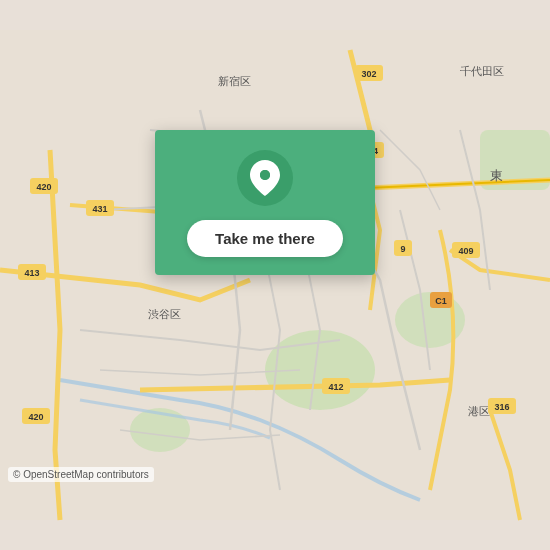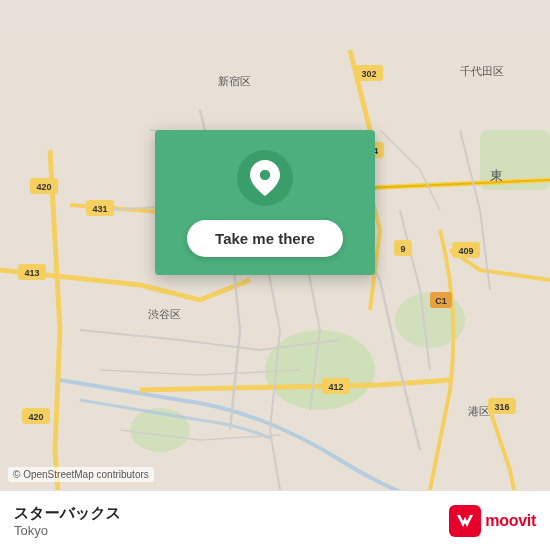--- a/index.html
+++ b/index.html
@@ -231,26 +231,13 @@
       <svg width="30" height="36" viewBox="0 0 30 36" fill="none" xmlns="http://www.w3.org/2000/svg">
         <path d="M15 0C6.72 0 0 6.72 0 15C0 25.5 15 36 15 36C15 36 30 25.5 30 15C30 6.72 23.28 0 15 0ZM15 20C12.24 20 10 17.76 10 15C10 12.24 12.24 10 15 10C17.76 10 20 12.24 20 15C20 17.76 17.76 20 15 20Z" fill="white"></path>
         <circle cx="15" cy="15" r="5" fill="#3a9e6a"></circle>
       </svg>
     </div>
     <button id="take-me-button">Take me there</button>
   </div>
 
   <div id="attribution">© OpenStreetMap contributors</div>
 
-  <div id="bottom-bar">
-    <div id="place-info">
-      <span id="place-name">スターバックス</span>
-      <span id="place-city">Tokyo</span>
-    </div>
-    <div id="moovit-logo">
-      <svg id="moovit-icon" viewBox="0 0 32 32" xmlns="http://www.w3.org/2000/svg">
-        <rect width="32" height="32" rx="6" fill="#e8002d"></rect>
-        <polygon points="8,10 14,22 16,18 18,22 24,10 21,10 18,16 16,12 14,16 11,10" fill="white"></polygon>
-      </svg>
-      <span id="moovit-text">moovit</span>
-    </div>
-  </div>
 </div>
 
 </body></html>

